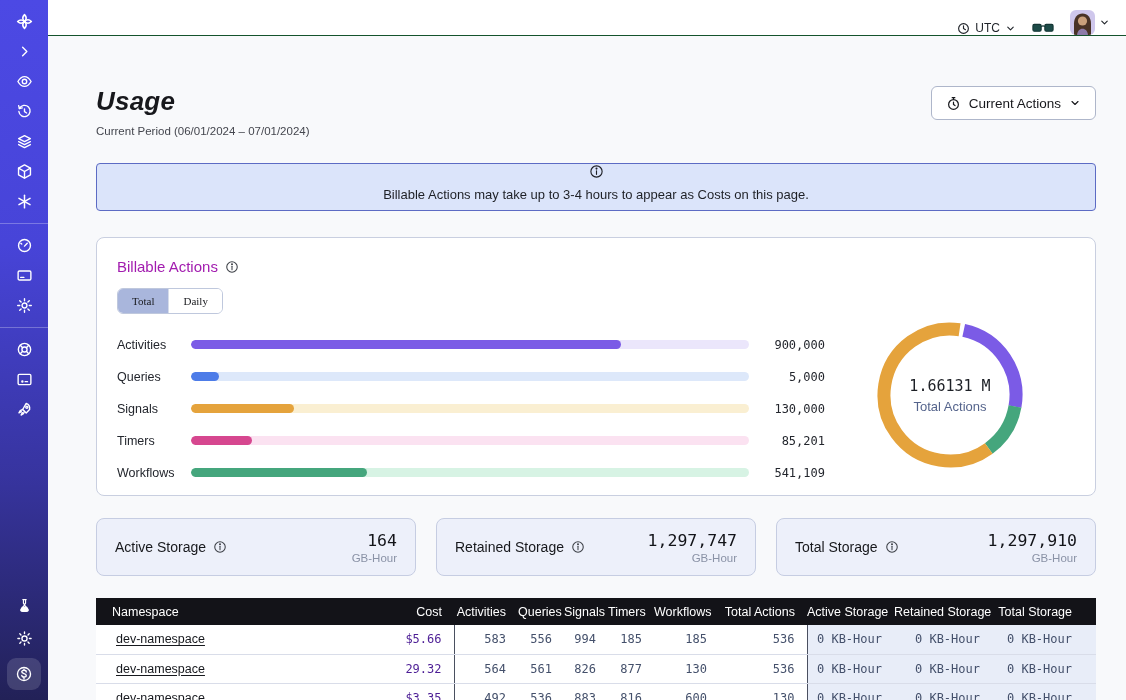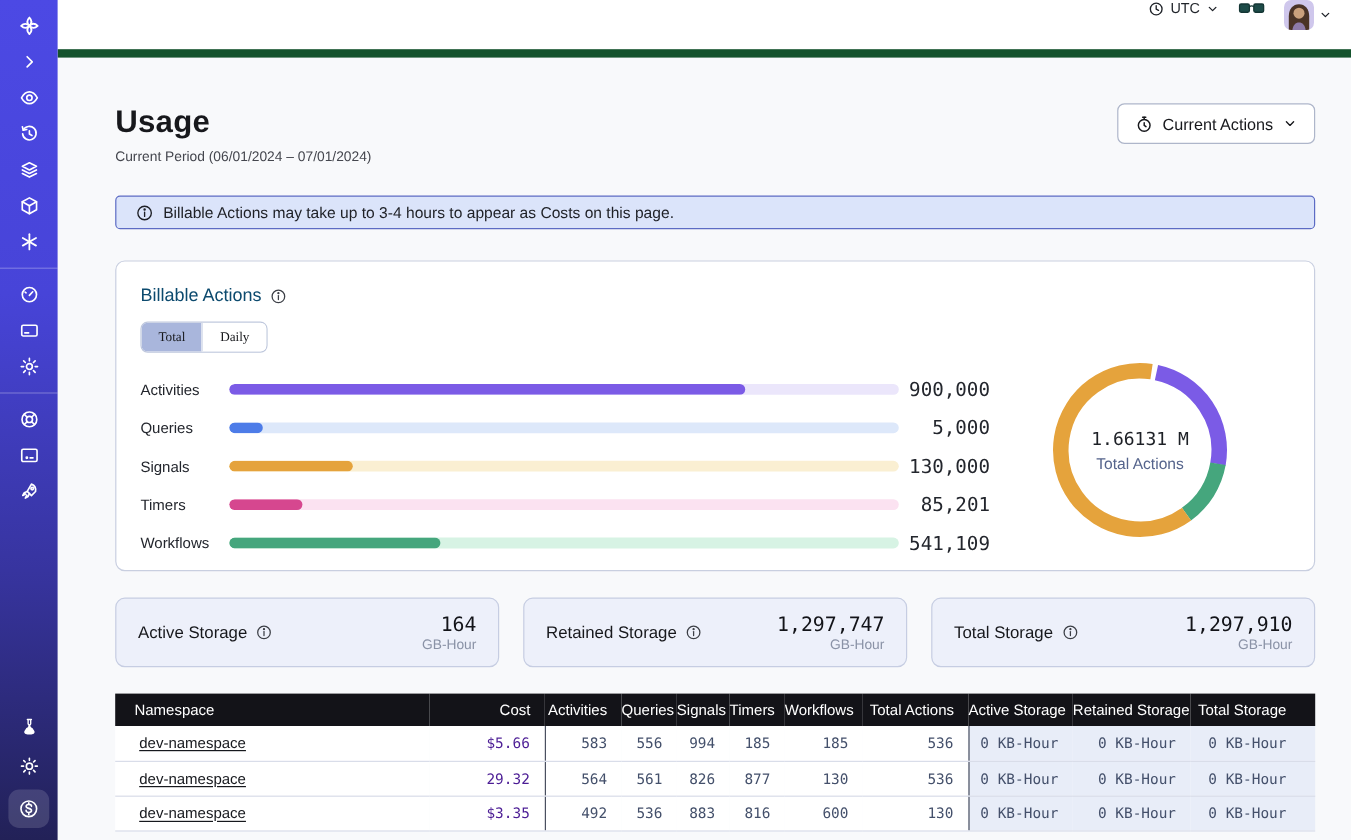--- a/index.html
+++ b/index.html
@@ -12,55 +12,55 @@
     background:linear-gradient(180deg,#4c49e4 0%,#4744d8 35%,#37349f 68%,#222157 100%);
     display:flex; flex-direction:column; align-items:center; z-index:5; }
   .sb-icon { width:48px; height:27px; display:flex; align-items:center; justify-content:center; color:rgba(255,255,255,.92); cursor:pointer; }
   .sb-icon svg { display:block; }
   .sb-div { width:48px; height:1px; background:rgba(255,255,255,.28); margin:8px 0; }
   .sb-top { margin-top:8px; display:flex; flex-direction:column; align-items:center; gap:3px; }
   .sb-bottom { margin-top:auto; margin-bottom:10px; display:flex; flex-direction:column; align-items:center; gap:6px; }
   .sb-active { width:34px; height:32px; background:rgba(255,255,255,.14); border-radius:9px; display:flex; align-items:center; justify-content:center; }
 
   
-  .topbar { position:absolute; left:48px; right:0; top:0; height:48px; background:#ffffff;
-    border-bottom:7px solid #14532d; display:flex; align-items:flex-start; justify-content:flex-end; gap:16px; padding-right:16px; z-index:4; }
+  .topbar { position:absolute; left:48px; right:0; top:0; height:36px; background:#ffffff;
+    border-bottom:1px solid #14532d; display:flex; align-items:flex-end; justify-content:flex-end; gap:16px; padding-right:16px; z-index:4; }
   .tz-btn { display:flex; align-items:center; gap:5px; font-size:12px; color:#1f2329; cursor:pointer; }
   .icon-btn { display:flex; align-items:center; cursor:pointer; }
   .avatar-wrap { display:flex; align-items:center; gap:4px; cursor:pointer; }
   .avatar { width:25px; height:25px; border-radius:6px; overflow:hidden; display:block; }
 
   
   .main { position:absolute; top:36px; left:48px; right:0; bottom:0; padding:50px 30px 0 48px; }
   .title-row { display:flex; justify-content:space-between; align-items:flex-start; }
-  h1 { font-size:26px; font-weight:600; color:#17181c; letter-spacing:.2px; }
+  h1 { font-size:26px; font-weight:600; color:#17181c; letter-spacing:.2px;font-style:italic; }
   .subtitle { margin-top:8px; font-size:11.5px; color:#44464e; }
   .period-btn { display:flex; align-items:center; gap:8px; background:#fff; border:1px solid #aeb6ca; border-radius:6px;
     height:34px; padding:0 14px; font-size:13.5px; color:#17181c; cursor:pointer; font-family:inherit; }
 
-  .banner { margin-top:26px; background:#dbe4fa; border:1px solid #5c6bc4; border-radius:4px; height:28px;
-    display:flex; align-items:center; gap:8px; padding:0 16px; font-size:13px; color:#1e2026; }
+  .banner { margin-top:26px; background:#dbe4fa; border:1px solid #5c6bc4; border-radius:4px; height:48px;
+    display:flex; align-items:center; gap:8px; padding:0 16px; font-size:13px; color:#1e2026;flex-direction:column; }
 
   .card { background:#fff; border:1px solid #c9cfe0; border-radius:8px; }
   .billable { margin-top:26px; padding:20px 20px 14px 20px; }
-  .card-title { display:flex; align-items:center; gap:7px; font-size:15px; font-weight:500; color:#0c4a6e; }
+  .card-title { display:flex; align-items:center; gap:7px; font-size:15px; font-weight:500; color:#a21caf; }
   .info-ic { color:#3c3f46; display:inline-flex; }
 
   .tabs { margin-top:13px; display:inline-flex; border:1px solid #bfc8dd; border-radius:6px; overflow:hidden; background:#fff; }
   .tab { padding:6px 14px; font-size:11px; color:#17181c; background:#fff; border:none; cursor:pointer; font-family:Liberation Serif, serif; }
   .tab.active { background:#a9b6dc; }
   .tab + .tab { border-left:1px solid #d6dcea; }
 
   .chart-area { margin-top:16px; display:flex; align-items:flex-start; }
   .bars { flex:1; padding-top:6px; }
   .bar-row { display:flex; align-items:center; height:17px; margin-bottom:15px; }
   .bar-label { width:74px; font-size:12.5px; color:#23262d; }
   .bar-track { flex:1; height:9px; border-radius:5px; position:relative; overflow:hidden; }
   .bar-fill { position:absolute; left:0; top:0; bottom:0; border-radius:5px; }
-  .bar-value { width:76px; text-align:right; font-size:16px; color:#23262d; }
+  .bar-value { width:76px; text-align:right; font-size:12px; color:#23262d; }
 
   .donut-wrap { width:250px; display:flex; justify-content:center; position:relative; margin-top:-8px; }
   .donut-center { position:absolute; inset:0; display:flex; flex-direction:column; align-items:center; justify-content:center; gap:4px; }
   .donut-val { font-size:15px; color:#1d2026; }
   .donut-lab { font-size:13px; color:#55648c; }
 
   .cards-row { margin-top:22px; display:flex; gap:20px; }
   .stat-card { flex:1; height:58px; background:#edf0fa; border:1px solid #c6cde2; border-radius:8px;
     display:flex; align-items:center; justify-content:space-between; padding:0 18px; }
   .stat-label { display:flex; align-items:center; gap:7px; font-size:14px; color:#17181c; }

